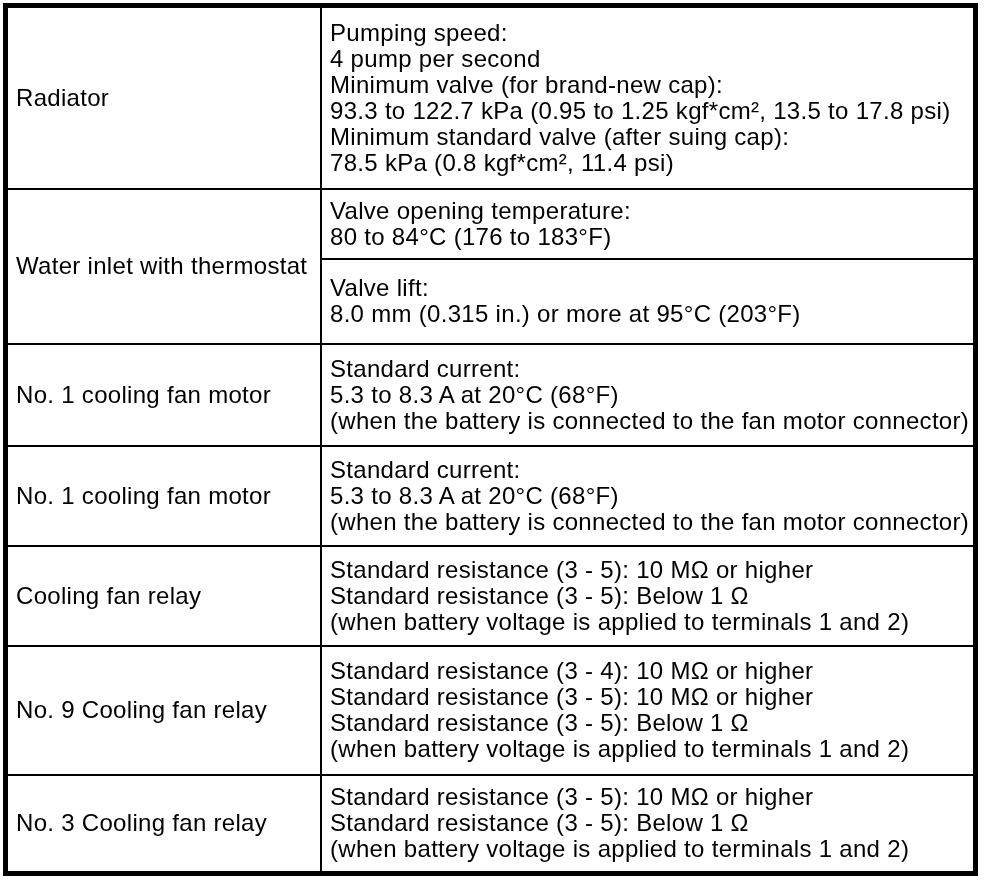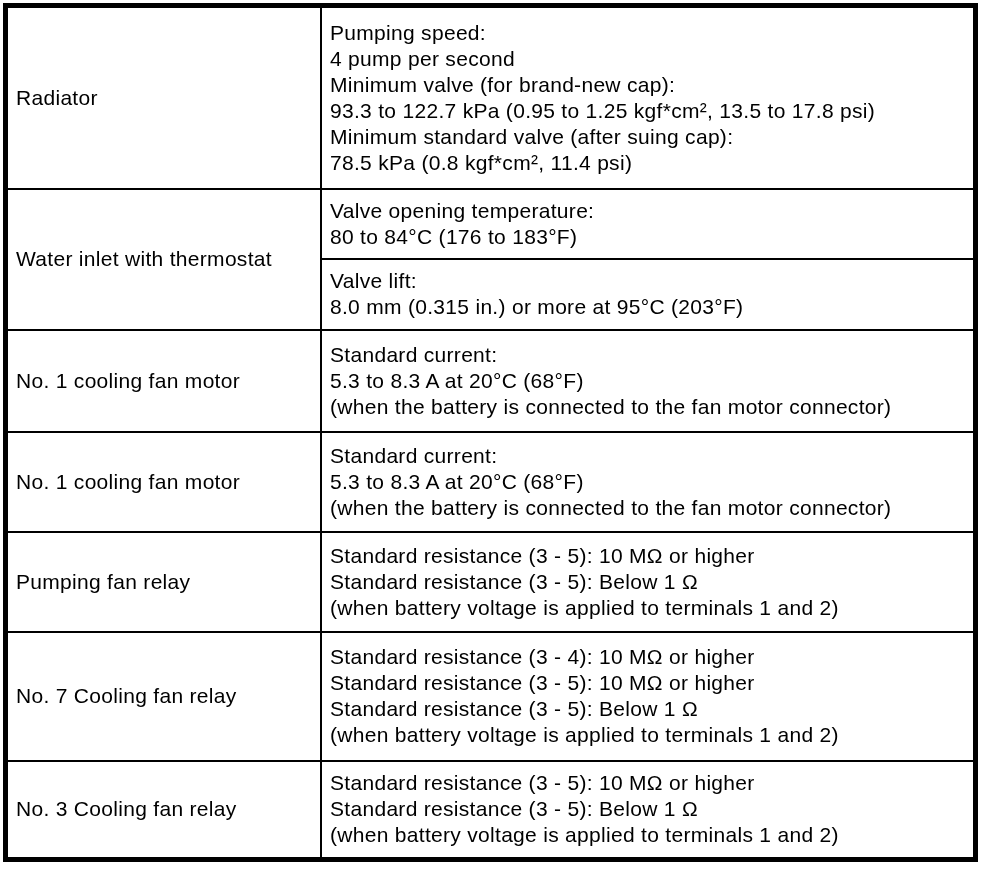--- a/index.html
+++ b/index.html
@@ -20,39 +20,39 @@
     left: 3px;
     top: 3px;
     width: 975px;
     border-collapse: collapse;
     table-layout: fixed;
     background: #ffffff;
   }
   table.spec-table td {
     border: 2px solid #000000;
     vertical-align: middle;
-    font-size: 21px;
+    font-size: 24px;
     line-height: 26px;
     letter-spacing: 0.3px;
     padding: 4px 4px 4px 8px;
     overflow: hidden;
   }
   
   table.spec-table {
     border: 5px solid #000000;
   }
   td.comp {
     width: 300px;
   }
   .line {
     white-space: nowrap;
   }
   tr.r1  { height: 183px; }
   tr.r2a { height: 70px; }
-  tr.r2b { height: 71px; }
+  tr.r2b { height: 85px; }
   tr.r3  { height: 102px; }
   tr.r4  { height: 100px; }
   tr.r5  { height: 100px; }
   tr.r6  { height: 129px; }
   tr.r7  { height: 99px; }
 </style>
 </head>
 <body>
 
 <div class="page">
@@ -106,32 +106,32 @@
         </td>
         <td>
           <div class="line">Standard current:</div>
           <div class="line">5.3 to 8.3 A at 20°C (68°F)</div>
           <div class="line">(when the battery is connected to the fan motor connector)</div>
         </td>
       </tr>
 
       <tr class="r5">
         <td class="comp">
-          <div class="line">Pumping fan relay</div>
+          <div class="line">Cooling fan relay</div>
         </td>
         <td>
           <div class="line">Standard resistance (3 - 5): 10 MΩ or higher</div>
           <div class="line">Standard resistance (3 - 5): Below 1 Ω</div>
           <div class="line">(when battery voltage is applied to terminals 1 and 2)</div>
         </td>
       </tr>
 
       <tr class="r6">
         <td class="comp">
-          <div class="line">No. 7 Cooling fan relay</div>
+          <div class="line">No. 9 Cooling fan relay</div>
         </td>
         <td>
           <div class="line">Standard resistance (3 - 4): 10 MΩ or higher</div>
           <div class="line">Standard resistance (3 - 5): 10 MΩ or higher</div>
           <div class="line">Standard resistance (3 - 5): Below 1 Ω</div>
           <div class="line">(when battery voltage is applied to terminals 1 and 2)</div>
         </td>
       </tr>
 
       <tr class="r7">

